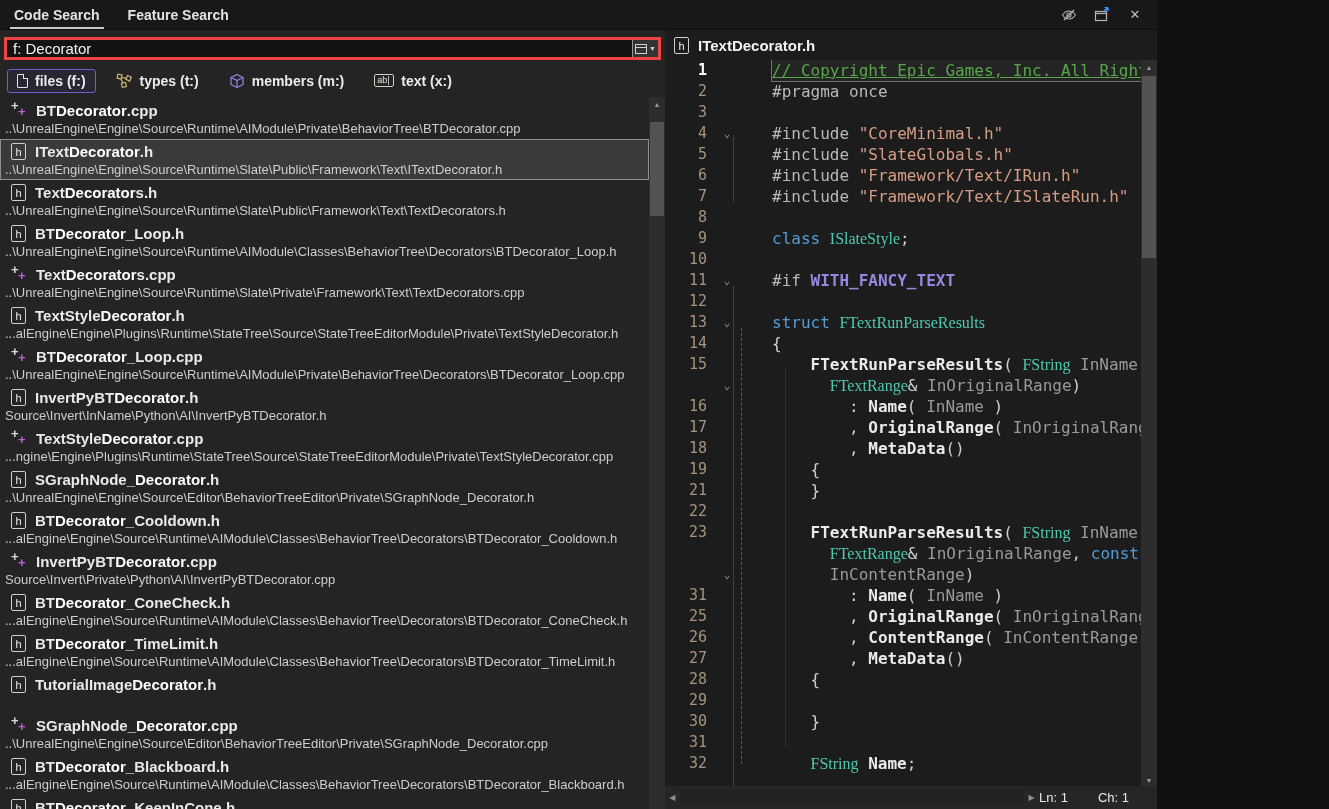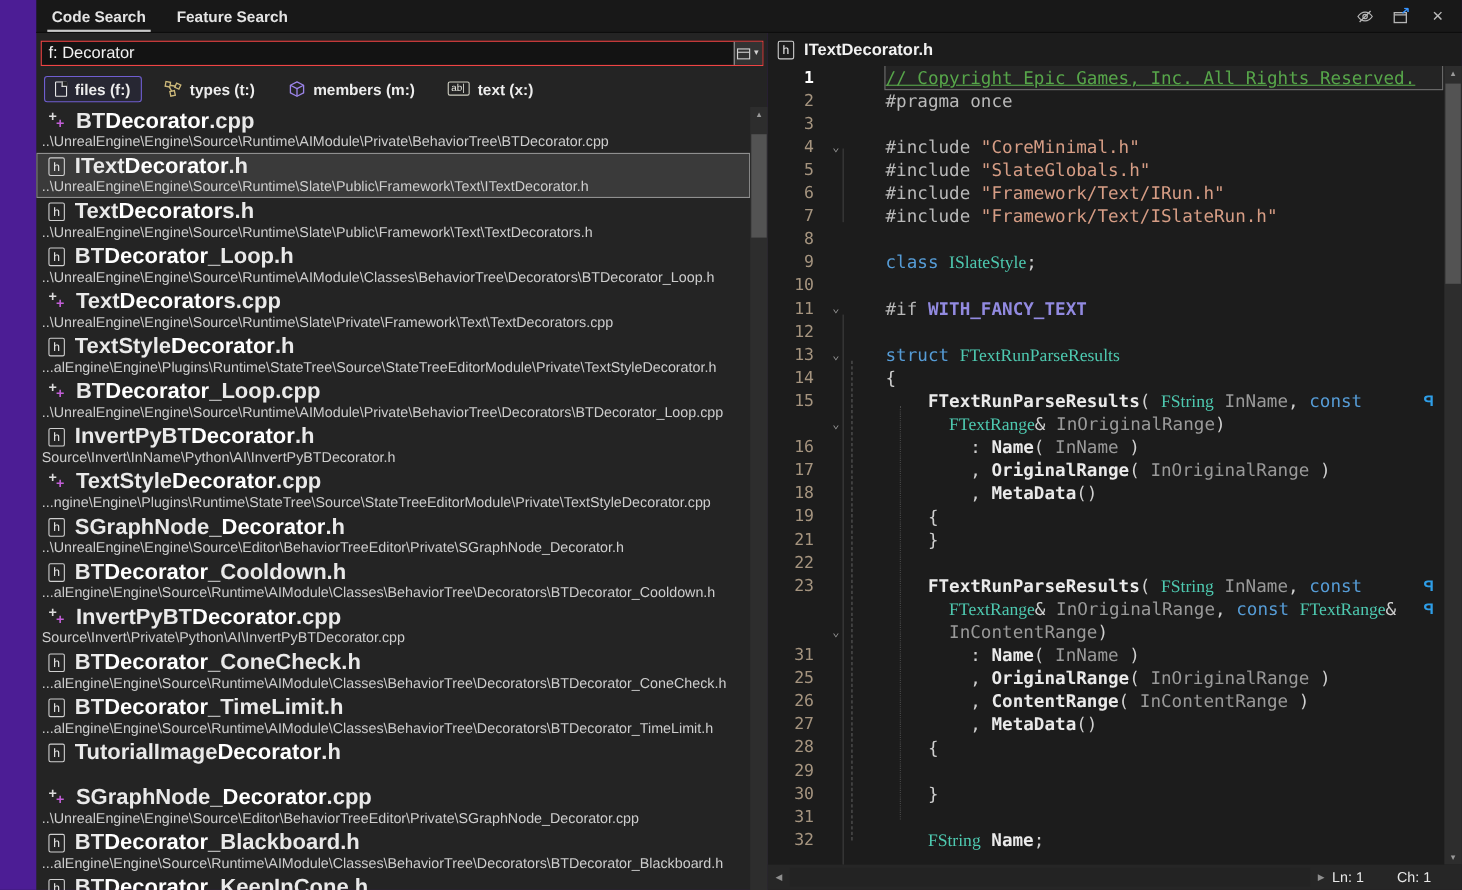--- a/index.html
+++ b/index.html
@@ -1,51 +1,51 @@
 <!DOCTYPE html>
 <html><head>
 <meta charset="utf-8">
 <style>
   * { margin:0; padding:0; box-sizing:border-box; }
   html,body { background:#111; }
   .app {
-    width:1329px; height:809px; position:relative; overflow:hidden;
-    background:#4c1d95; font-family:"Liberation Sans", sans-serif;
-    color:#e8e8e8; user-select:none;padding-left:33px;
+    width:1157px; height:809px; position:relative; overflow:hidden;
+    background:#6d28d9; font-family:"Liberation Sans", sans-serif;
+    color:#e8e8e8; user-select:none;
   }
   
   .tabbar { height:30px; background:#181818; display:flex; align-items:stretch; border-bottom:1px solid #0d0d0d; }
   .tab { padding:0 14px; display:flex; align-items:center; font-size:14px; font-weight:bold; color:#e4e4e4; position:relative; cursor:default; }
   .tab.active::after { content:""; position:absolute; left:10px; right:10px; bottom:0; height:2px; background:#c9c9c9; }
   .tabbar-icons { margin-left:auto; display:flex; align-items:center; gap:17px; padding-right:14px; }
   .tb-icon { width:16px; height:16px; display:flex; align-items:center; justify-content:center; color:#bdbdbd; font-size:13px; }
   
   .content { display:flex; height:779px; }
   .left { width:665px; background:#242424; display:flex; flex-direction:column; }
-  .search-row { margin:7px 4px 4px 4px; height:23px; display:flex; border:1px solid #ef4444; background:#131313; }
+  .search-row { margin:7px 4px 4px 4px; height:23px; display:flex; border:3px solid #ef4444; background:#131313; }
   .search-input { flex:1; background:transparent; border:0; outline:none; color:#f2f2f2; font-size:15px; padding:0 6px; font-family:"Liberation Sans", sans-serif; }
   .search-btn { width:26px; background:#333333; border-left:1px solid #979797; display:flex; align-items:center; justify-content:center; gap:2px; cursor:pointer; }
   .win-glyph { width:12px; height:10px; border:1px solid #d2d2d2; position:relative; }
   .win-glyph::before { content:""; position:absolute; left:0; right:0; top:2px; height:1px; background:#d2d2d2; }
   .drop-arrow { font-size:7px; color:#d2d2d2; }
   .filter-row { height:33px; display:flex; align-items:center; gap:10px; padding:0 7px; }
   .filter { display:flex; align-items:center; gap:7px; padding:3px 9px; border:1px solid transparent; border-radius:3px; font-size:14px; font-weight:bold; color:#ececec; cursor:pointer; }
   .filter.sel { border-color:#6f5ed0; background:#272733; }
   .filter svg { display:block; }
   
   .icon-file { width:11px; height:14px; border:1px solid #e6e6e6; border-radius:1px; position:relative; background:transparent; }
   .icon-file::before { content:""; position:absolute; right:-1px; top:-1px; width:4px; height:4px; background:#242424; border-left:1px solid #e6e6e6; border-bottom:1px solid #e6e6e6; }
   .icon-abc { min-width:20px; height:13px; border:1px solid #cfcfc2; border-radius:2px; font-size:9px; line-height:11px; padding:0 2px; color:#e8e8e0; font-weight:normal; }
   
   .list-wrap { flex:1; display:flex; overflow:hidden; }
   .list { width:649px; overflow:hidden; padding-top:1px; }
   .item { height:41px; border:1px solid transparent; cursor:pointer; }
   .item.sel { background:#3a3a3a; border-color:#8f8f8f; }
   .name-row { display:flex; align-items:center; gap:9px; padding-left:10px; height:22px; }
-  .fname { font-size:20px; font-weight:600; color:#e9e9e9; white-space:nowrap; }
+  .fname { font-size:15px; font-weight:600; color:#e9e9e9; white-space:nowrap; }
   .fname b { font-weight:800; color:#ffffff; }
   .fpath { padding-left:4px; font-size:13px; line-height:15px; color:#cdcdcd; white-space:nowrap; }
   .h-icon { width:15px; height:17px; border:1px solid #cfcfcf; border-radius:2px; display:flex; align-items:flex-end; justify-content:center; font-size:11px; line-height:13px; color:#efefef; flex:none; }
   .cpp-icon { width:16px; height:18px; position:relative; flex:none; }
   .cpp-icon .p1 { position:absolute; left:0; top:-3px; color:#dcdcdc; font-size:13px; font-weight:bold; }
   .cpp-icon .p2 { position:absolute; left:7px; top:3px; color:#c25fd8; font-size:13px; font-weight:bold; }
   
   .vscroll { width:16px; background:#2d2d2d; position:relative; flex:none; }
   .vs-arrow { position:absolute; left:0; right:0; height:14px; display:flex; align-items:center; justify-content:center; font-size:7px; color:#9a9a9a; cursor:pointer; }
   .vs-arrow.up { top:0; } .vs-arrow.down { bottom:0; }

